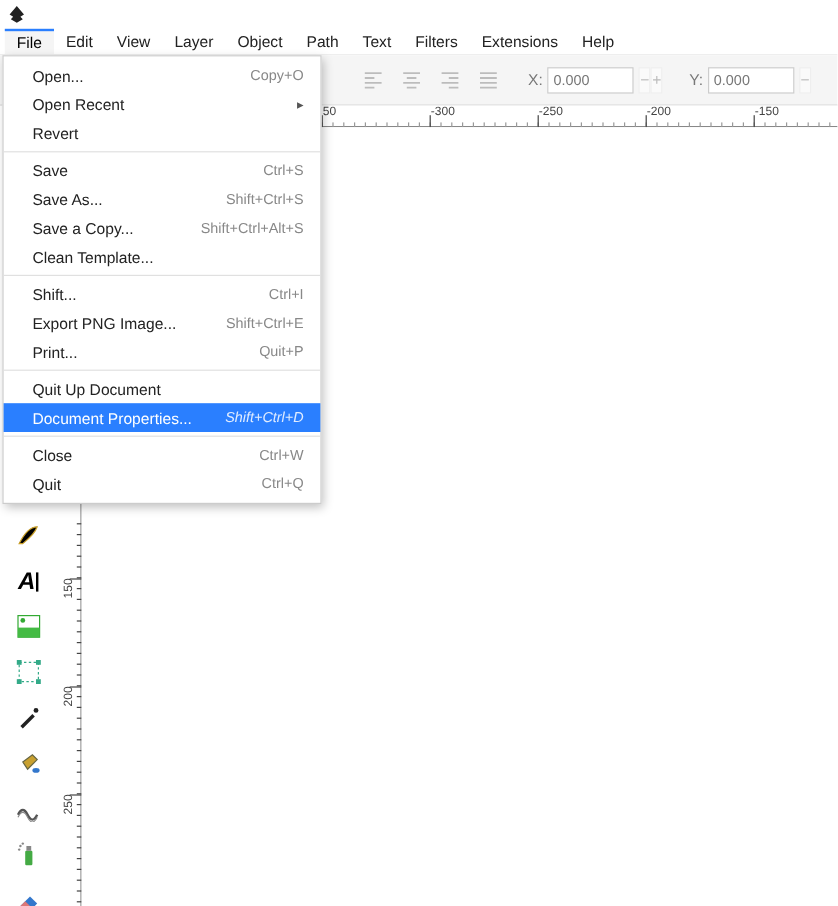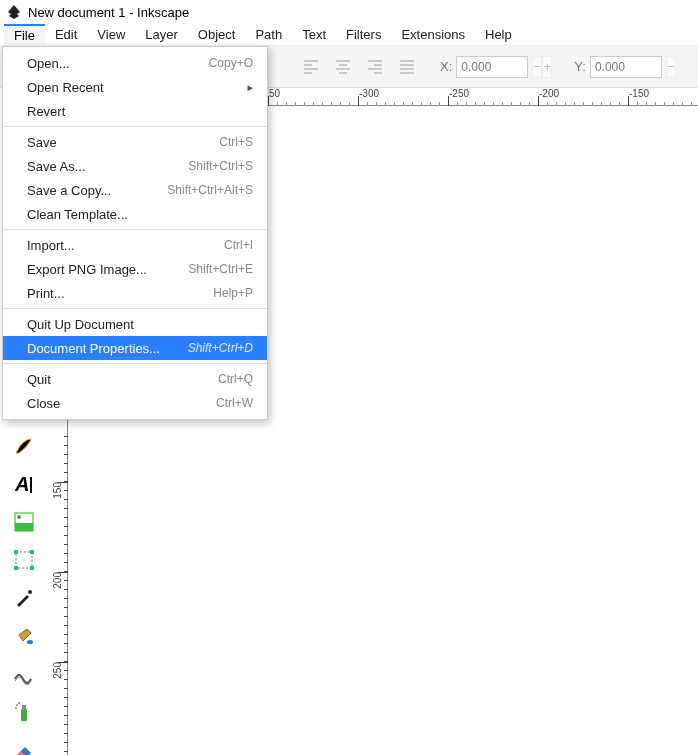--- a/index.html
+++ b/index.html
@@ -58,21 +58,20 @@
 </style>
 </head>
 <body>
 
 <div class="titlebar">
   <span class="app-icon">
     <svg width="16" height="16" viewBox="0 0 16 16">
         <path d="M8 1 L14 8 L11 10 L13 12 L8 15 L3 12 L5 10 L2 8 Z" fill="#222"></path>
       </svg>
   </span>
-  <span class="title">New document 1 - Inkscape</span>
 </div>
 
 <div class="menubar">
   <div class="menu-item active">File</div>
   <div class="menu-item">Edit</div>
   <div class="menu-item">View</div>
   <div class="menu-item">Layer</div>
   <div class="menu-item">Object</div>
   <div class="menu-item">Path</div>
   <div class="menu-item">Text</div>
@@ -501,42 +500,42 @@
     <div class="row">
       <span>Save a Copy...</span>
       <span class="shortcut">Shift+Ctrl+Alt+S</span>
     </div>
     <div class="row">
       <span>Clean Template...</span>
       <span class="shortcut"></span>
     </div>
     <div class="sep"></div>
     <div class="row">
-      <span>Import...</span>
+      <span>Shift...</span>
       <span class="shortcut">Ctrl+I</span>
     </div>
     <div class="row">
       <span>Export PNG Image...</span>
       <span class="shortcut">Shift+Ctrl+E</span>
     </div>
     <div class="row">
       <span>Print...</span>
-      <span class="shortcut">Help+P</span>
+      <span class="shortcut">Quit+P</span>
     </div>
     <div class="sep"></div>
     <div class="row">
       <span>Quit Up Document</span>
       <span class="shortcut"></span>
     </div>
     <div class="row highlight">
       <span>Document Properties...</span>
       <span class="shortcut">Shift+Ctrl+D</span>
     </div>
     <div class="sep"></div>
     <div class="row">
+      <span>Close</span>
+      <span class="shortcut">Ctrl+W</span>
+    </div>
+    <div class="row">
       <span>Quit</span>
       <span class="shortcut">Ctrl+Q</span>
     </div>
-    <div class="row">
-      <span>Close</span>
-      <span class="shortcut">Ctrl+W</span>
-    </div>
   </div>
 
 </body></html>

